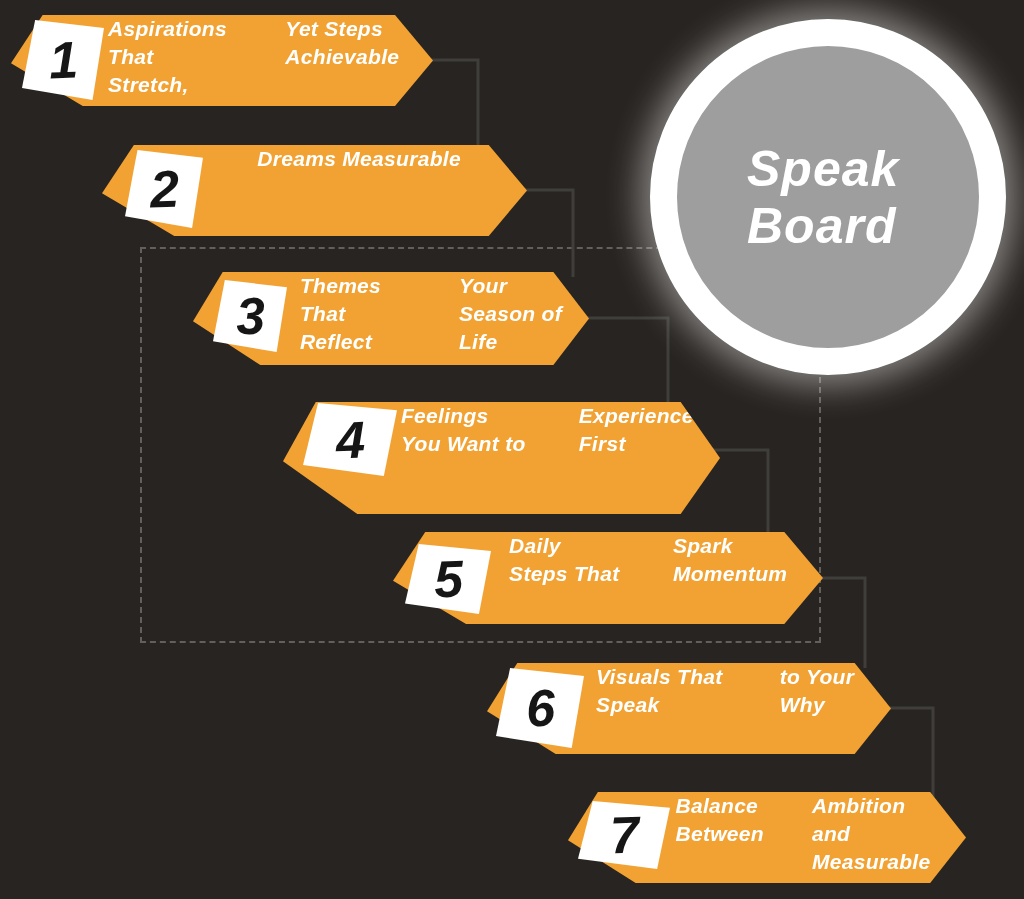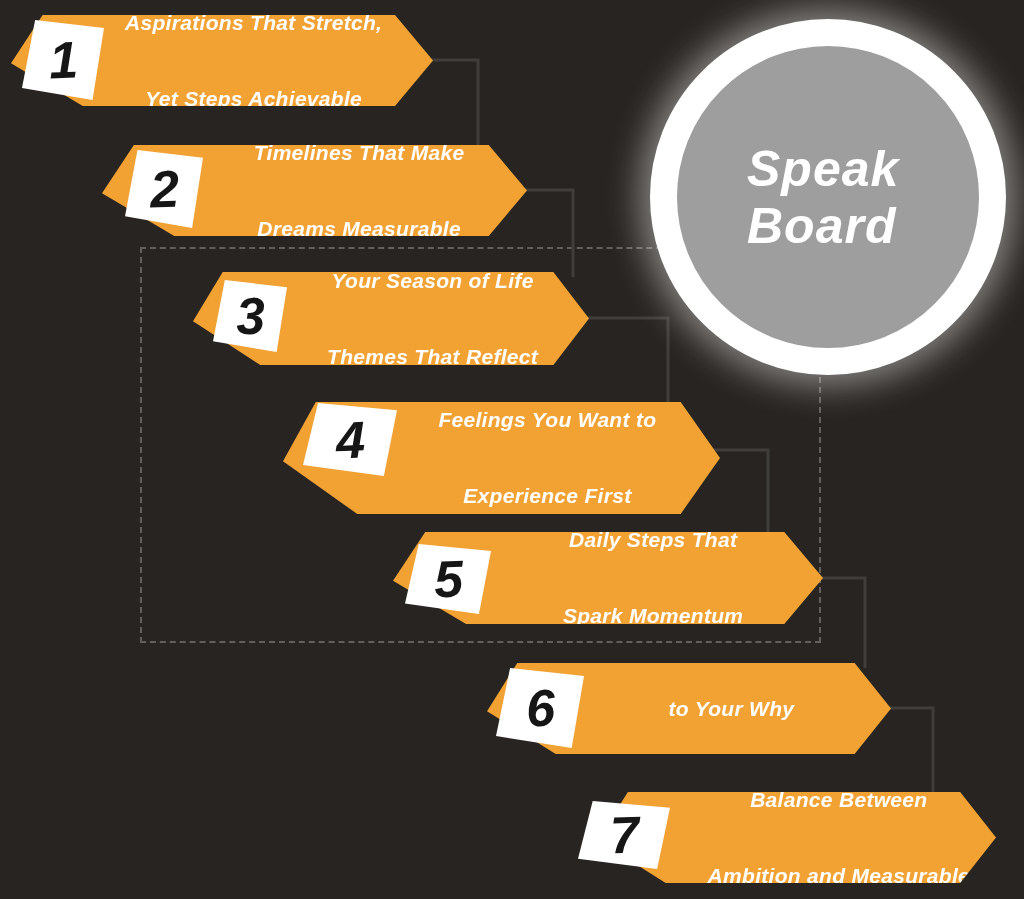--- a/index.html
+++ b/index.html
@@ -64,34 +64,34 @@
   .banner {
     position: absolute;
     background: var(--orange, #f2a233);
     clip-path: polygon(7.5% 0%, 91% 0%, 100% 50%, 91% 100%, 17% 100%, 0% 53%);
     filter: drop-shadow(0 3px 2px rgba(0,0,0,0.45));
     z-index: 4;
   }
   .btext {
     position: absolute;
     left: 27%; right: 6%; top: 0; bottom: 0;
-    display: flex; flex-direction: column; justify-content: center;
-    text-align: center;
+    display: flex; flex-direction: row; justify-content: center;
+    text-align: left;
     color: var(--text-white, #ffffff);
     font-size: 21px; font-weight: bold; font-style: italic;
     line-height: 28px; letter-spacing: 0.3px; gap: 48px;
   }
   .b1 { left: 11px;  top: 15px;  width: 422px; height: 91px; }
   .b1 .btext { left: 23%; right: 8%; }
   .b2 { left: 102px; top: 145px; width: 425px; height: 91px; }
   .b3 { left: 193px; top: 272px; width: 396px; height: 93px; }
   .b4 { left: 283px; top: 402px; width: 437px; height: 112px; }
   .b5 { left: 393px; top: 532px; width: 430px; height: 92px; }
   .b6 { left: 487px; top: 663px; width: 404px; height: 91px; }
-  .b7 { left: 598px; top: 792px; width: 398px; height: 91px; }
+  .b7 { left: 568px; top: 792px; width: 398px; height: 91px; }
 
   
   .plate {
     position: absolute;
     background: var(--plate-white, #ffffff);
     clip-path: polygon(16% 0%, 100% 10%, 86% 100%, 0% 85%);
     display: flex; align-items: center; justify-content: center;
     filter: drop-shadow(2px 3px 2px rgba(0,0,0,0.3));
     z-index: 5;
   }
@@ -138,32 +138,31 @@
       <div>Aspirations That Stretch,</div>
       <div>Yet Steps Achievable</div>
     </div>
   </div>
   <div class="plate p1">
     <span class="num">1</span>
   </div>
 
   <div class="banner b2">
     <div class="btext">
-      <div>Timelines That Make</div>
       <div>Dreams Measurable</div>
     </div>
   </div>
   <div class="plate p2">
     <span class="num">2</span>
   </div>
 
   <div class="banner b3">
     <div class="btext">
+      <div>Themes That Reflect</div>
       <div>Your Season of Life</div>
-      <div>Themes That Reflect</div>
     </div>
   </div>
   <div class="plate p3">
     <span class="num">3</span>
   </div>
 
   <div class="banner b4">
     <div class="btext">
       <div>Feelings You Want to</div>
       <div>Experience First</div>
@@ -178,20 +177,21 @@
       <div>Daily Steps That</div>
       <div>Spark Momentum</div>
     </div>
   </div>
   <div class="plate p5">
     <span class="num">5</span>
   </div>
 
   <div class="banner b6">
     <div class="btext">
+      <div>Visuals That Speak</div>
       <div>to Your Why</div>
     </div>
   </div>
   <div class="plate p6">
     <span class="num">6</span>
   </div>
 
   <div class="banner b7">
     <div class="btext">
       <div>Balance Between</div>

